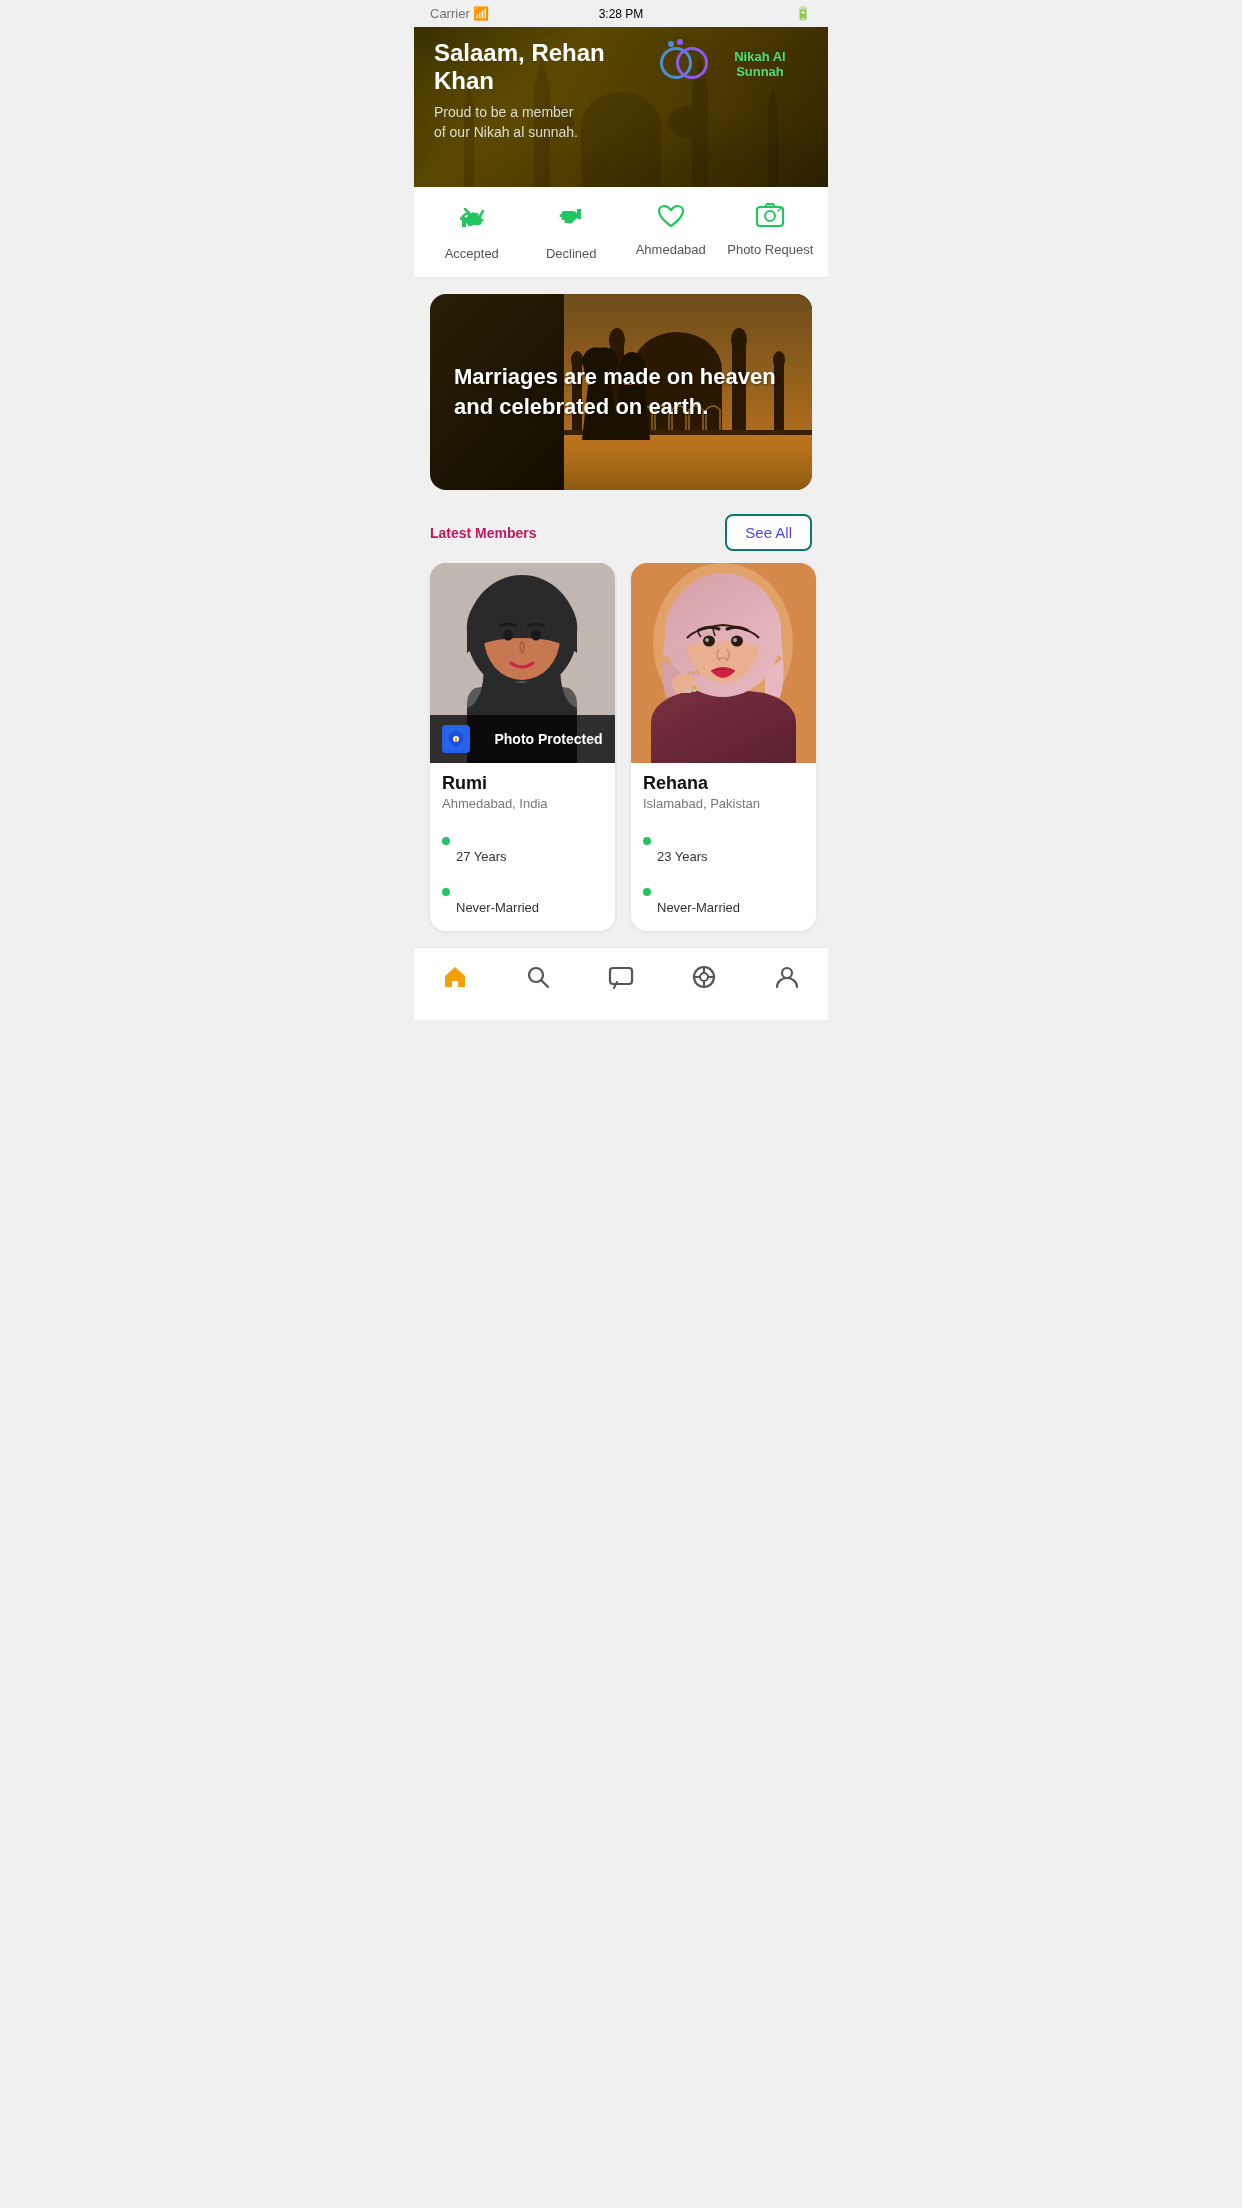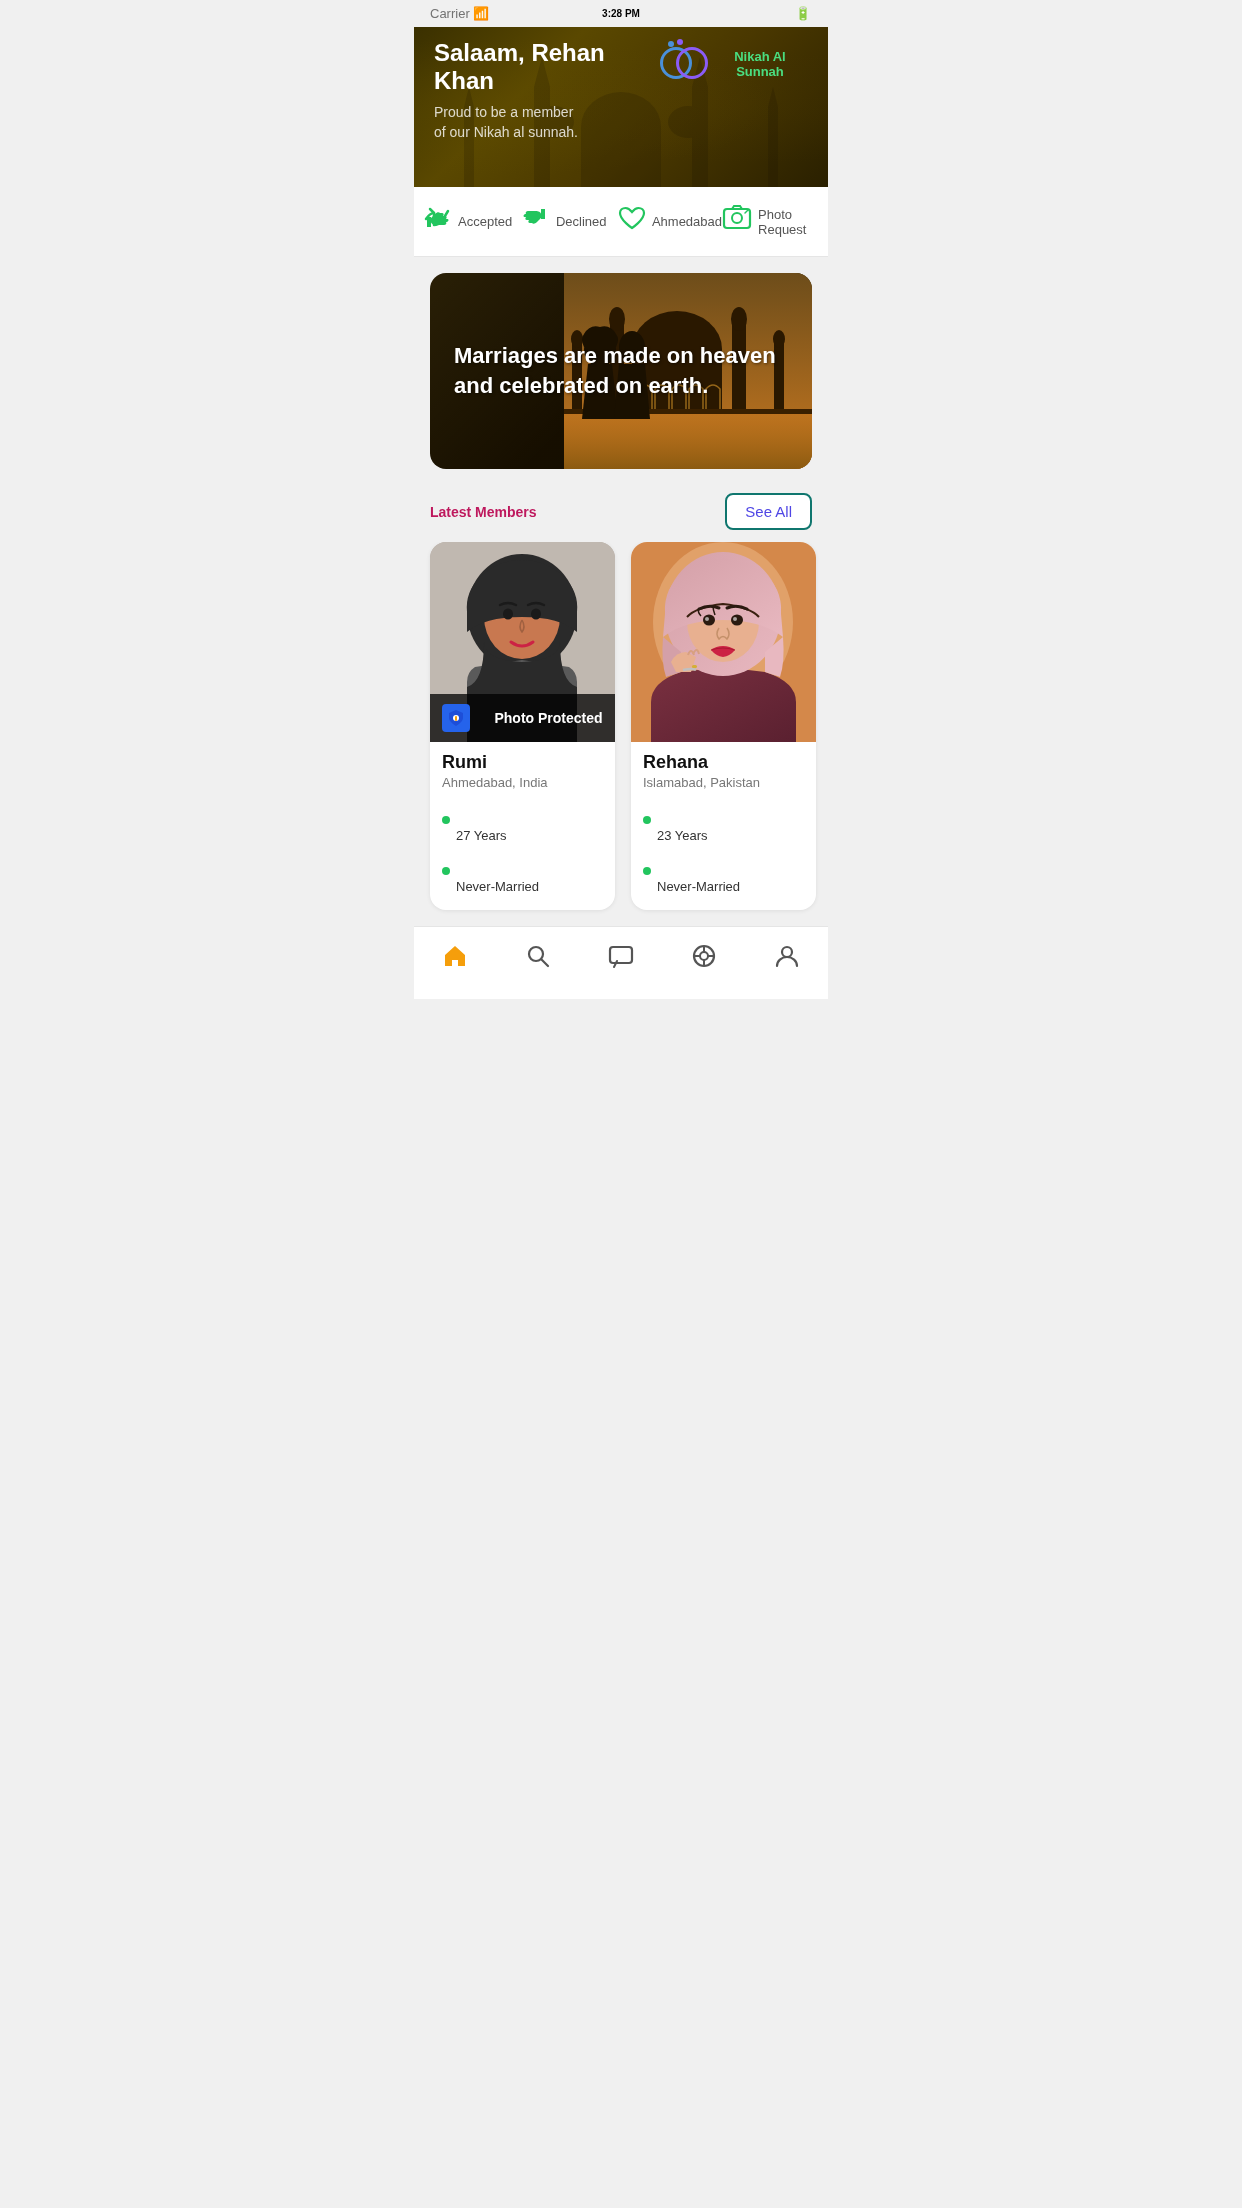--- a/index.html
+++ b/index.html
@@ -28,22 +28,22 @@
       align-items: center;
       gap: 4px;
       color: #737373;
       font-size: 13px;
       font-weight: 500;
     }
     .status-time {
       position: absolute;
       left: 50%;
       transform: translateX(-50%);
-      font-size: 10px;
-      font-weight: 700;
+      font-size: 12px;
+      font-weight: 400;
       color: #000;
     }
 
     
     .header {
       background: linear-gradient(135deg, #3a3000 0%, #5a4800 30%, #4a3800 60%, #2a2000 100%);
       padding: 12px 20px 20px;
       position: relative;
       min-height: 160px;
       overflow: hidden;
@@ -148,20 +148,21 @@
     .quick-actions {
       background: #fff;
       display: flex;
       justify-content: space-around;
       padding: 16px 8px;
       border-bottom: 1px solid #e5e5e5;
     }
 
     .action-item {
       display: flex;
+      flex-direction: column;
       align-items: center;
       gap: 6px;
       cursor: pointer;
       flex: 1;
     }
 
     .action-icon {
       font-size: 26px;
       color: #22c55e;
     }

